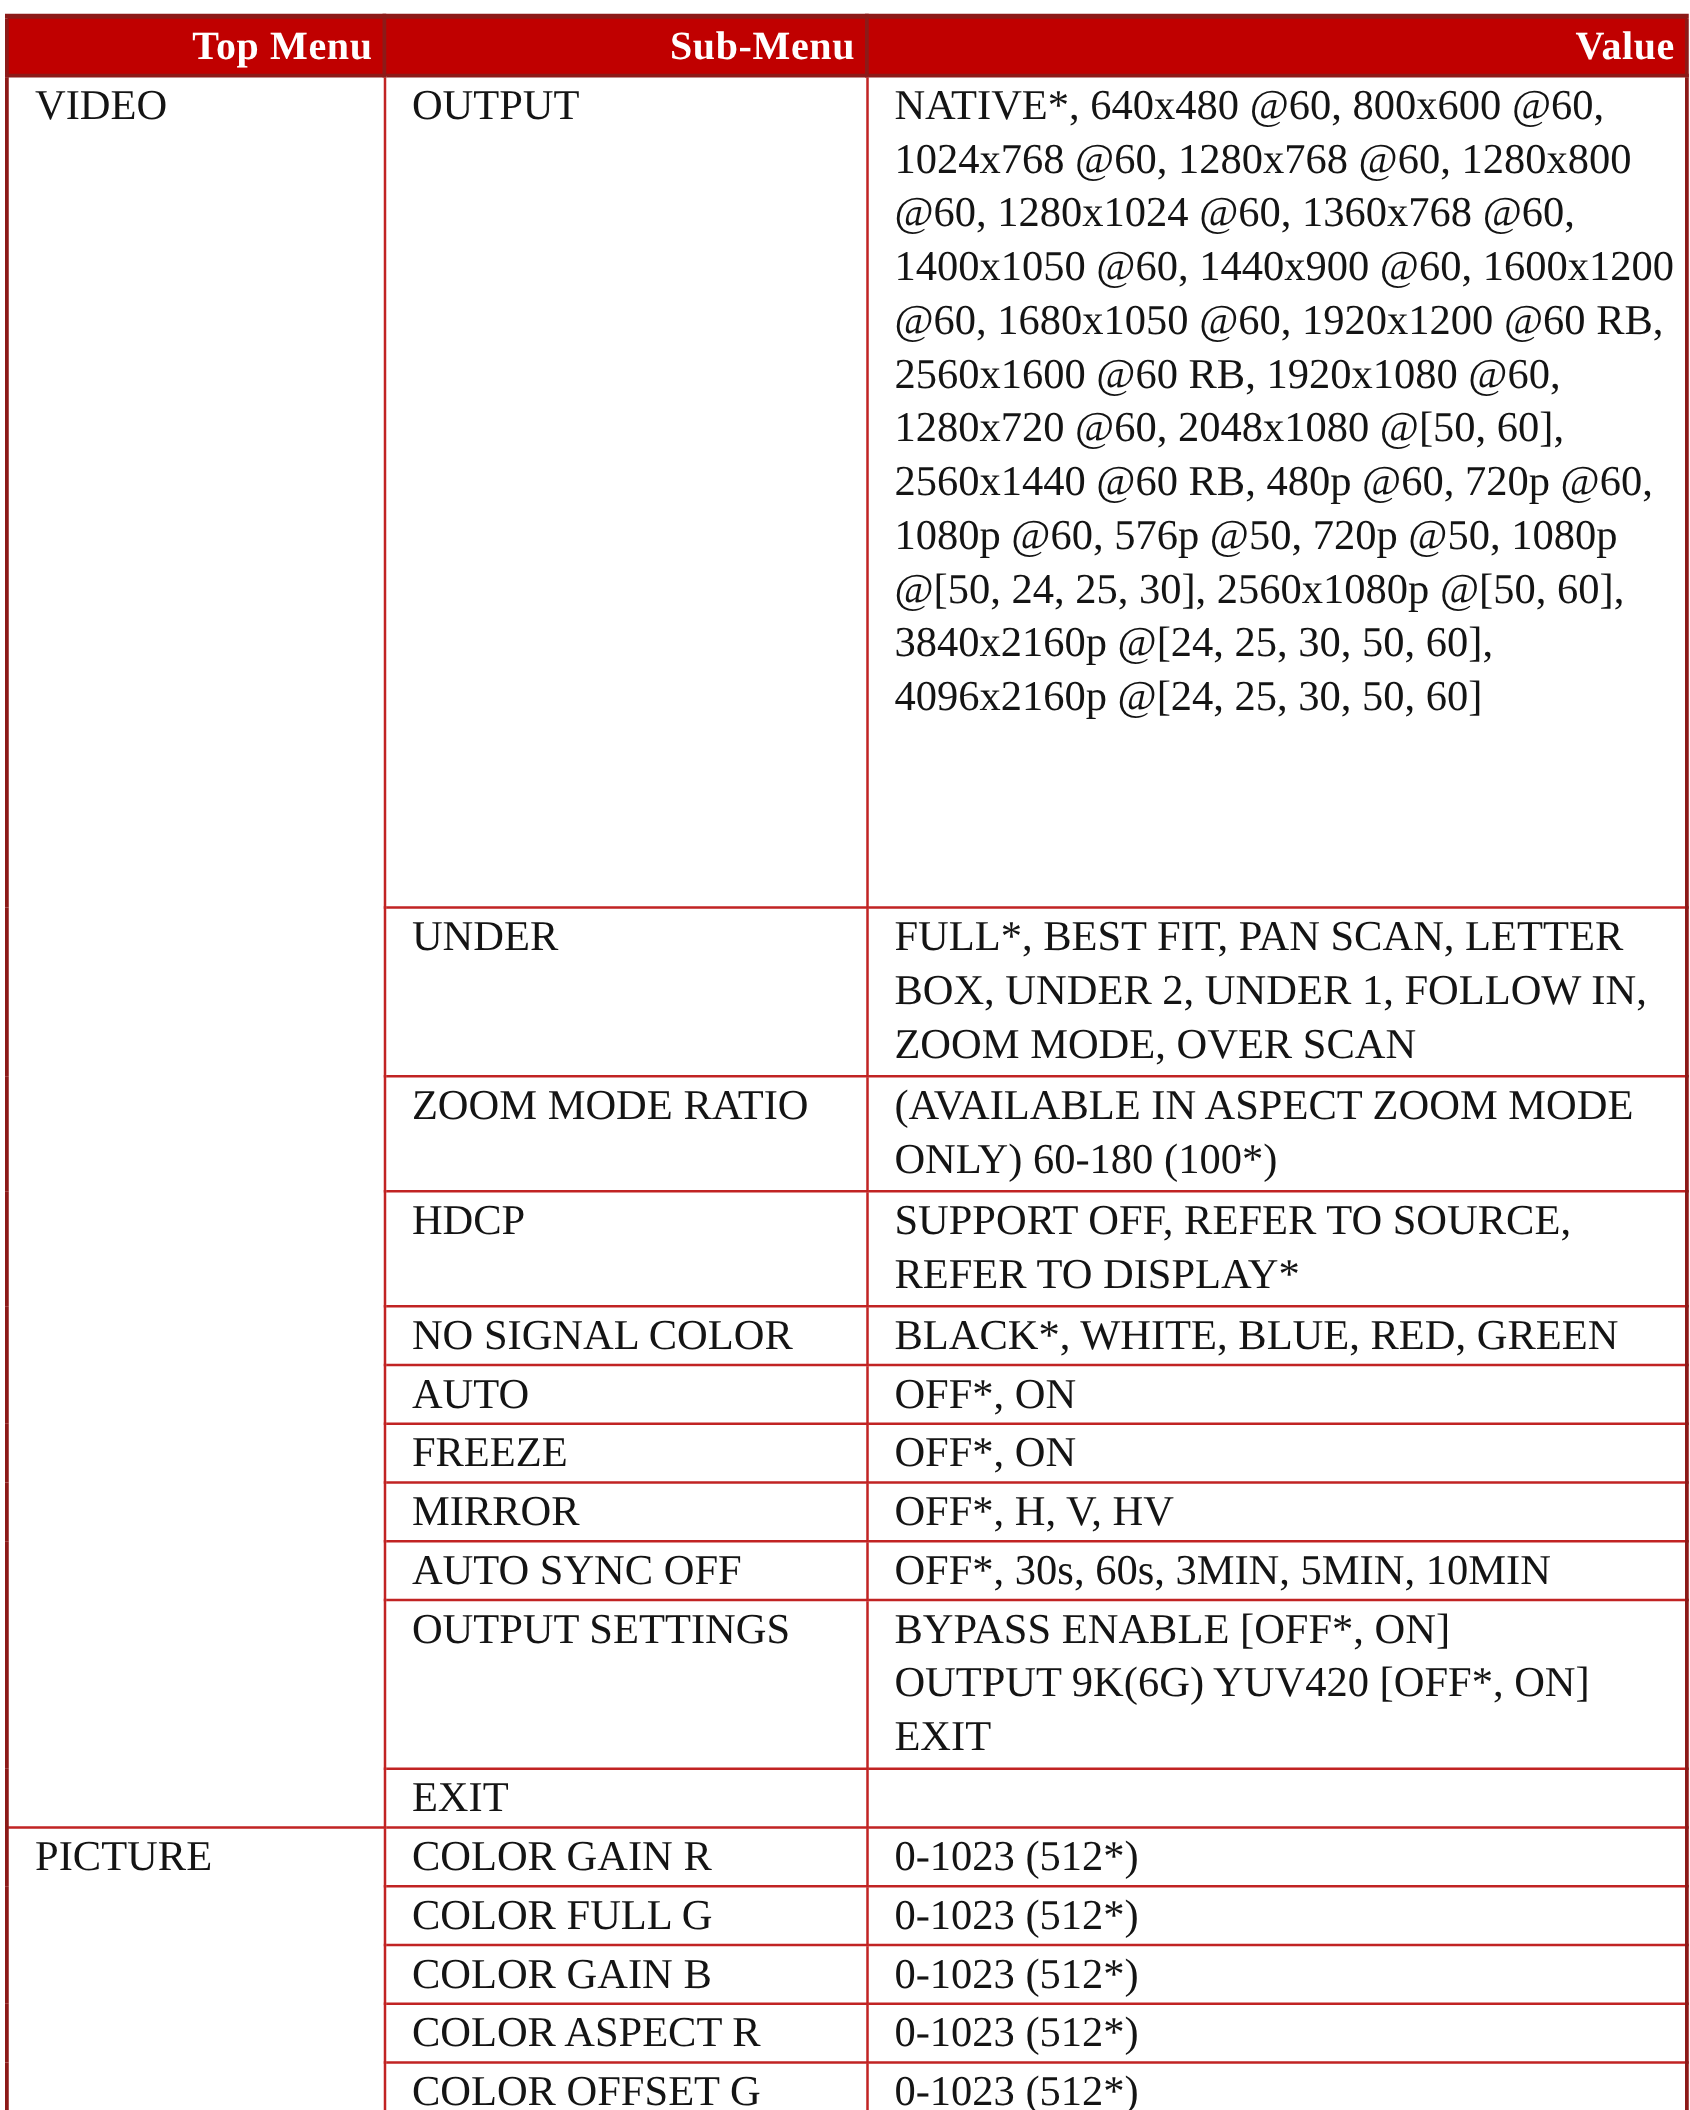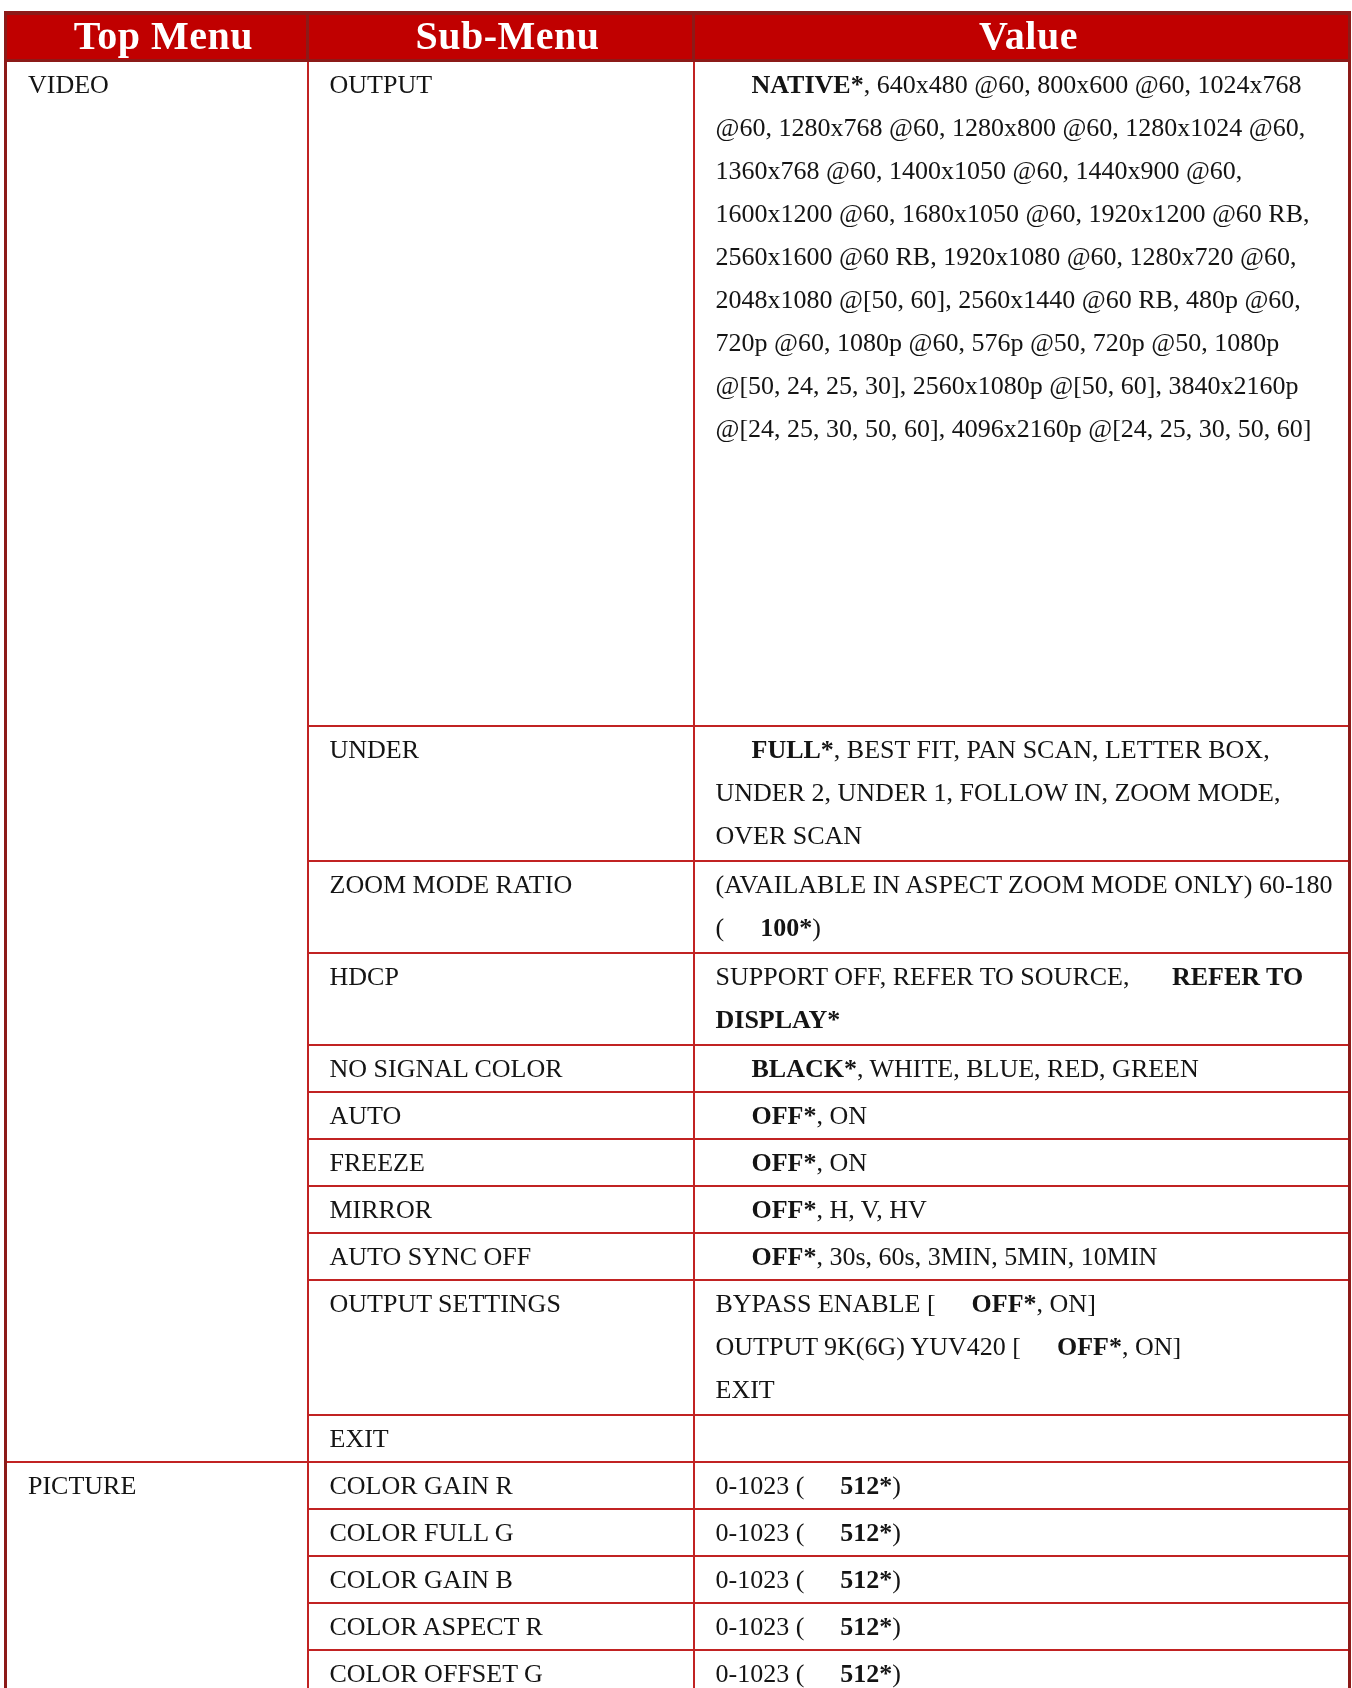--- a/index.html
+++ b/index.html
@@ -32,43 +32,43 @@
     border:3px solid var(--outer-border);
     border-top-width:4px;
     border-bottom:3px solid var(--inner-border);
   }
   col.c1{width:302px;}
   col.c2{width:386px;}
   col.c3{width:656px;}
   th{
     background:var(--header-bg);
     color:var(--header-text);
-    font-size:40px;
+    font-size:32px;
     font-weight:bold;
-    text-align:center;
+    text-align:right;
     height:42px;
     line-height:42px;
     padding:0 8px 2px 22px;
     border:3px solid var(--outer-border);
     letter-spacing:0.5px;
   }
   td{
     border:2px solid var(--inner-border);
     vertical-align:top;
-    font-size:26px;
+    font-size:34px;
     line-height:43px;
     padding:1px 8px 1px 21px;
     background:#ffffff;
   }
   td.topmenu{min-width:0;}
   .v{display:block;}
   .v.mh-2{min-height:88px;}
   .v.mh-3{min-height:131px;}
   .v.mh-15{min-height:661px;}
-  .b{font-weight:bold;margin-left:36px;}
+  .b{font-weight:normal;}
 </style>
 </head>
 <body>
 
 <div class="page">
   <table class="osd">
     <colgroup>
       <col class="c1">
         <col class="c2">
         <col class="c3">

